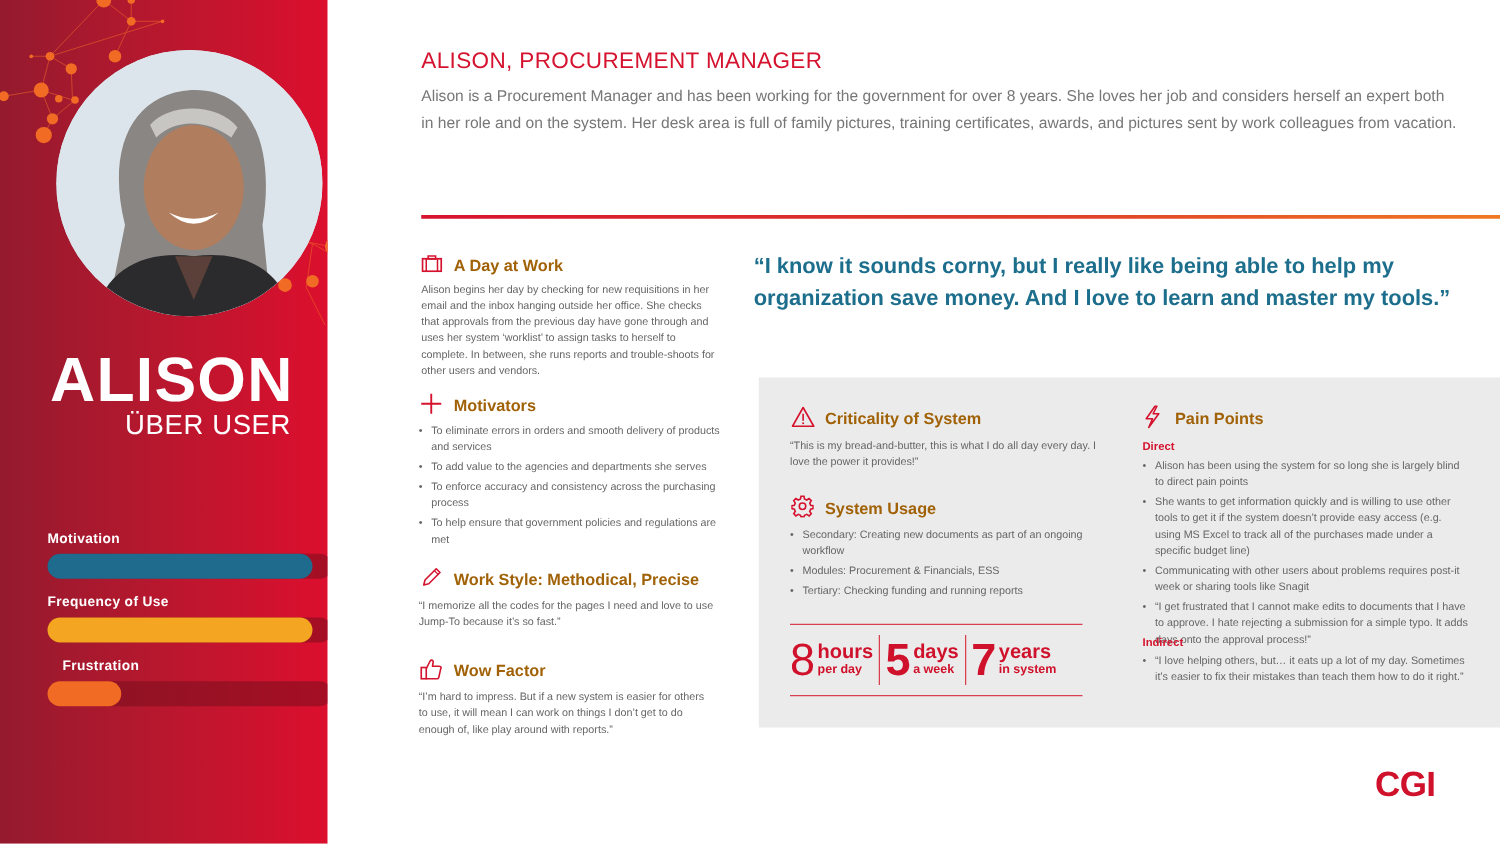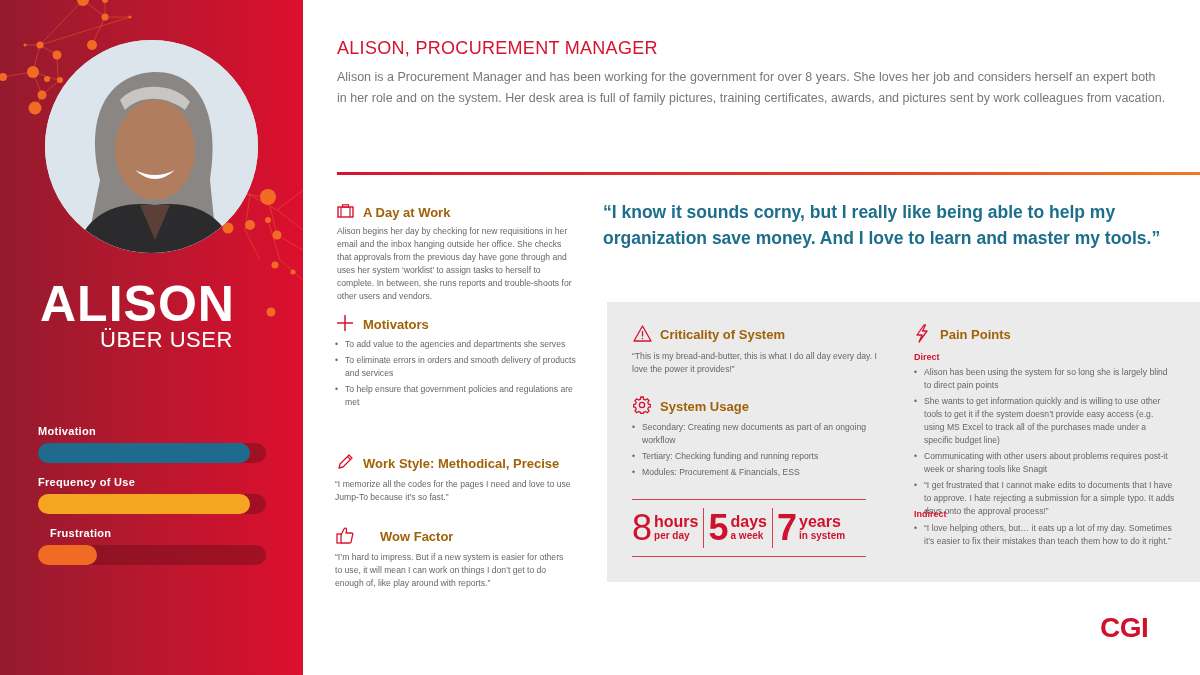--- a/index.html
+++ b/index.html
@@ -1,18 +1,18 @@
 <!DOCTYPE html>
 <html><head>
 <meta charset="utf-8">
 <style>
   * { box-sizing: border-box; margin: 0; padding: 0; }
   body { width: 1200px; height: 675px; overflow: hidden; background: #ffffff; font-family: "Liberation Sans", sans-serif; position: relative; color: #555; }
 
-  .left-panel { position: absolute; left: 0; top: 0; width: 303px; height: 675px; background: linear-gradient(90deg, #941a2e 0%, #b5182e 45%, #dc0f2e 100%); overflow: hidden; }
+  .left-panel { position: absolute; left: 0; top: 0; width: 262px; height: 675px; background: linear-gradient(90deg, #941a2e 0%, #b5182e 45%, #dc0f2e 100%); overflow: hidden; }
   .network { position: absolute; left: 0; top: 0; width: 303px; height: 675px; }
   .photo { position: absolute; left: 45px; top: 40px; width: 213px; height: 213px; border-radius: 50%; overflow: hidden; background: radial-gradient(circle at 70% 30%, #eef3f7 0%, #dfe7ee 40%, #c9d4dd 100%); }
   .persona-name { position: absolute; left: 40px; top: 275px; font-size: 50px; font-weight: 700; color: #fff; letter-spacing: 1px; }
   .persona-role { position: absolute; left: 100px; top: 327px; font-size: 22px; font-weight: 400; color: #fff; letter-spacing: 0.5px; }
   .meter-label { position: absolute; left: 38px; font-size: 11px; color: #fff; font-weight: 700; letter-spacing: 0.3px; }
   .meter-track { position: absolute; left: 38px; width: 228px; height: 20px; border-radius: 10px; background: rgba(120,15,30,0.55); }
   .meter-fill { height: 20px; border-radius: 10px; }
 
   .title { position: absolute; left: 337px; top: 38px; font-size: 18px; color: #d5132f; letter-spacing: 0.3px; }
   .intro { position: absolute; left: 337px; top: 67px; width: 830px; font-size: 12.5px; line-height: 21px; color: #777; }
@@ -134,37 +134,38 @@
 <div class="sec-head" style="left:335px;top:314px;">
   <span class="ic">
     <svg width="18" height="18" viewBox="0 0 18 18">
         <line x1="9" y1="1" x2="9" y2="17" stroke="#d5132f" stroke-width="1.5"></line>
         <line x1="1" y1="9" x2="17" y2="9" stroke="#d5132f" stroke-width="1.5"></line>
       </svg>
   </span>
   <span>Motivators</span>
 </div>
 <ul class="sec-body bullets" style="left:335px;top:338px;width:250px;">
+  <li>To eliminate errors in orders and smooth delivery of products and services</li>
   <li>To add value to the agencies and departments she serves</li>
-  <li>To eliminate errors in orders and smooth delivery of products and services</li>
+  <li>To enforce accuracy and consistency across the purchasing process</li>
   <li>To help ensure that government policies and regulations are met</li>
 </ul>
 
 <div class="sec-head" style="left:335px;top:453px;">
   <span class="ic">
     <svg width="16" height="16" viewBox="0 0 16 16">
         <path d="M2 14 L3 10 L12 1 L15 4 L6 13 Z" fill="none" stroke="#d5132f" stroke-width="1.3" stroke-linejoin="round"></path>
         <line x1="10.5" y1="2.5" x2="13.5" y2="5.5" stroke="#d5132f" stroke-width="1.1"></line>
       </svg>
   </span>
   <span>Work Style: Methodical, Precise</span>
 </div>
 <div class="sec-body" style="left:335px;top:478px;width:250px;">“I memorize all the codes for the pages I need and love to use Jump-To because it’s so fast.”</div>
 
-<div class="sec-head" style="left:335px;top:526px;gap:17px;">
+<div class="sec-head" style="left:335px;top:526px;">
   <span class="ic">
     <svg width="18" height="17" viewBox="0 0 18 17">
         <rect x="1" y="7" width="4" height="9" fill="none" stroke="#d5132f" stroke-width="1.3"></rect>
         <path d="M5 8 L8 2 C9 0.5 11 1 10.5 3 L10 6 L15.5 6 C17 6 17.2 7.5 16.5 8.3 L15 15 C14.8 15.7 14.2 16 13.5 16 L5 16" fill="none" stroke="#d5132f" stroke-width="1.3" stroke-linejoin="round"></path>
       </svg>
   </span>
   <span>Wow Factor</span>
 </div>
 <div class="sec-body" style="left:335px;top:551px;width:235px;">“I’m hard to impress. But if a new system is easier for others to use, it will mean I can work on things I don’t get to do enough of, like play around with reports.”</div>
 
@@ -190,22 +191,22 @@
         <g fill="none" stroke="#d5132f" stroke-width="1.3">
           <circle cx="9" cy="9" r="2.6"></circle>
           <path d="M7.8 1 L10.2 1 L10.6 3.2 L12.4 4 L14.3 2.8 L16 4.5 L14.8 6.4 L15.5 8.2 L17.5 8.6 L17.5 10.9 L15.5 11.3 L14.8 13.1 L16 15 L14.3 16.7 L12.4 15.5 L10.6 16.3 L10.2 17.5 L7.8 17.5 L7.4 16.3 L5.6 15.5 L3.7 16.7 L2 15 L3.2 13.1 L2.5 11.3 L0.5 10.9 L0.5 8.6 L2.5 8.2 L3.2 6.4 L2 4.5 L3.7 2.8 L5.6 4 L7.4 3.2 Z"></path>
         </g>
       </svg>
   </span>
   <span>System Usage</span>
 </div>
 <ul class="sec-body bullets" style="left:632px;top:421px;width:255px;">
   <li>Secondary: Creating new documents as part of an ongoing workflow</li>
+  <li>Modules: Procurement &amp; Financials, ESS</li>
   <li>Tertiary: Checking funding and running reports</li>
-  <li>Modules: Procurement &amp; Financials, ESS</li>
 </ul>
 
 <div class="stats">
   <div class="stat">
     <span class="num thin">8</span>
     <span class="txt">
         <span class="big">hours</span>
         <span class="small">per day</span>
       </span>
   </div>

